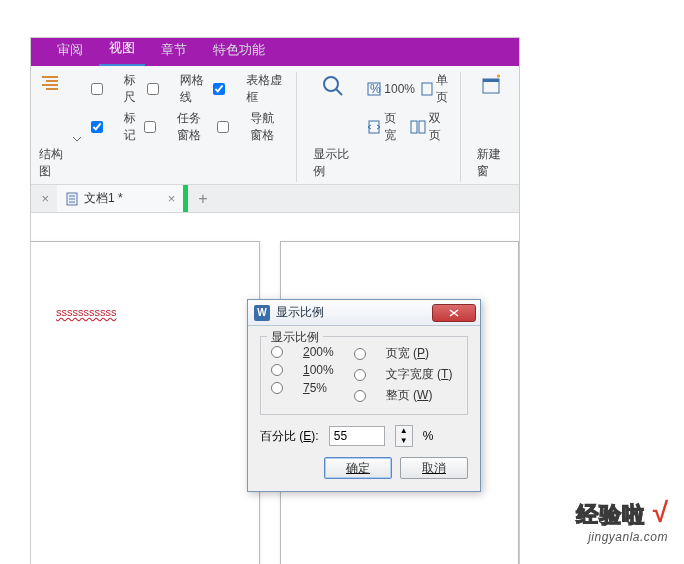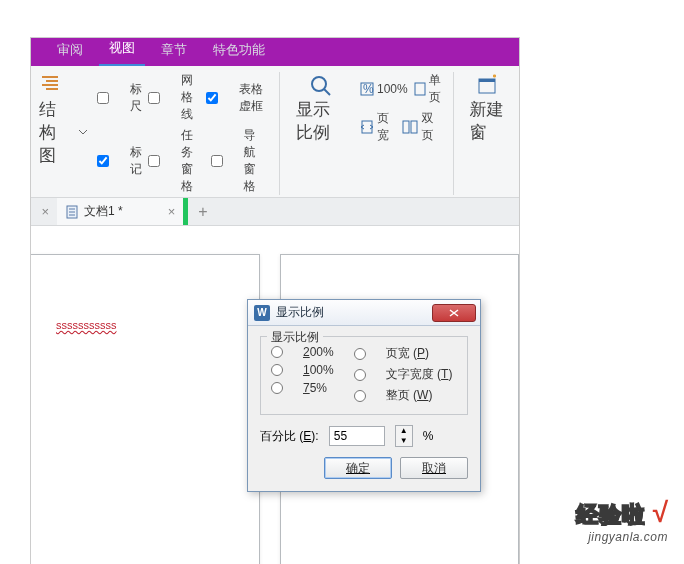--- a/index.html
+++ b/index.html
@@ -12,21 +12,21 @@
 .menubar .tab.active { color: #fff; border-bottom: 2px solid #3e8ad8; }
 
 
 .ribbon { background: #f5f6f7; border-bottom: 1px solid #d6d8da; padding: 6px 8px 2px; display: flex; gap: 10px; }
 .rib-col { display: flex; flex-direction: column; gap: 4px; }
 .rib-row { display: flex; align-items: center; gap: 6px; }
 .chk { display: inline-flex; align-items: center; gap: 21px; color: #444; font-size: 12px; }
 .chk input { width: 12px; height: 12px; }
 .big-icon { display: inline-flex; align-items: center; justify-content: center; width: 22px; height: 22px; }
 .big-btn { display: flex; flex-direction: column; align-items: center; font-size: 12px; color: #333; padding: 2px 4px; }
-.rib-label { font-size: 17px; color: #444; }
+.rib-label { font-size: 12px; color: #444; margin-top: 48px; }
 .rib-sep { width: 1px; background: #d6d8da; align-self: stretch; margin: 0 2px; }
 .rib-item { display: flex; align-items: center; gap: 3px; color: #444; }
 
 
 .doctabs { background: #eceef0; border-bottom: 1px solid #d6d8da; height: 28px; display: flex; align-items: center; padding: 0 4px; }
 .doctab { display: flex; align-items: center; gap: 5px; padding: 0 8px; height: 100%; border-right: 5px solid #22c55e; background: #f7f8f9; color: #333; }
 .doctab .close { color: #888; cursor: pointer; font-size: 13px; }
 .doctab.phantom { background: transparent; border-right: none; }
 .addtab { padding: 0 10px; color: #888; font-size: 16px; cursor: pointer; }
 
@@ -53,21 +53,21 @@
 .u { text-decoration: underline; }
 .percent-row { display: flex; align-items: center; gap: 10px; margin-top: 2px;}
 .spin { display: inline-flex; flex-direction: column; border: 1px solid #a8adb3; }
 .spin button { width: 16px; height: 10px; font-size: 8px; line-height: 6px; background: #f3f3f3; border: none; cursor: pointer; }
 .dlg-buttons { display: flex; justify-content: flex-end; gap: 8px; }
 .dlg-buttons button { width: 68px; height: 22px; background: linear-gradient(#fdfdfd,#e6e8ea); border: 1px solid #9aa0a7; border-radius: 2px; font-size: 12px; color: #333; cursor: pointer;}
 .dlg-buttons button.primary { border: 1px solid #5a8bc8; box-shadow: 0 0 0 1px #aecdf2 inset; }
 
 
 .watermark { position: absolute; right: 16px; bottom: 20px; text-align: right; }
-.watermark .jy { font-size: 22px; font-weight: 700; color: #fff; -webkit-text-stroke: 2px #3a3a3a; text-shadow: 1px 1px 0 #222; letter-spacing: 1px; display: inline-block;}
+.watermark .jy { font-size: 22px; font-weight: 400; color: #fff; -webkit-text-stroke: 2px #3a3a3a; text-shadow: 1px 1px 0 #222; letter-spacing: 1px; display: inline-block;}
 .watermark .check { color: #d83a2a; font-size: 28px; font-weight: 900; margin-left: 4px; }
 .watermark .domain { font-size: 12px; color: #555; font-style: italic; letter-spacing: .5px; }
 
 svg { display: block; }
 </style>
 </head>
 <body>
 
 <div class="app">
 

